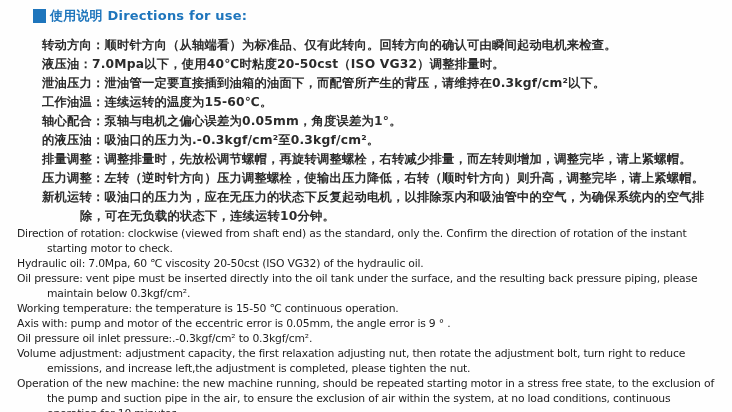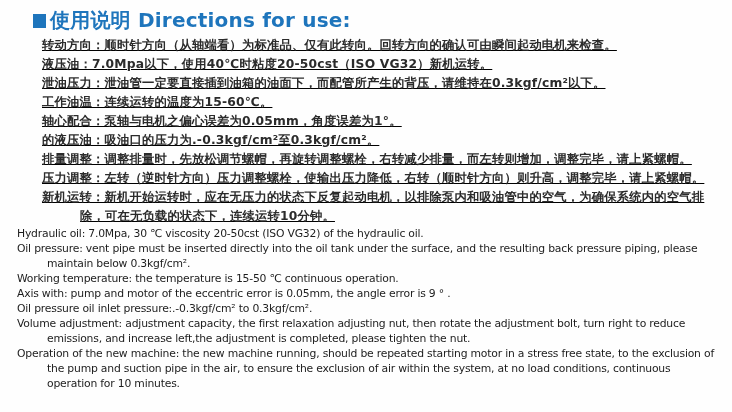--- a/index.html
+++ b/index.html
@@ -29,32 +29,31 @@
   }
   .bullet-square {
     width: 13px;
     height: 14px;
     background: #1e75bc;
     margin-right: 4px;
     flex: 0 0 auto;
   }
   .header-title {
     color: #1e75bc;
-    font-size: 20px;
+    font-size: 13px;
     font-weight: bold;
     letter-spacing: 0.2px;
     white-space: nowrap;
   }
   
   .zh-section {
     position: absolute;
     top: 36px;
     left: 42px;
     width: 678px;
-    text-decoration: underline;
   }
   .zh-line {
     font-size: 12.3px;
     font-weight: bold;
     color: #2b2b2b;
     line-height: 19px;
     padding-left: 38px;
     text-indent: -38px;
     letter-spacing: 0.2px;
   }
@@ -80,32 +79,33 @@
 
 <div class="page">
 
   <div class="header">
     <span class="bullet-square"></span>
     <span class="header-title">使用说明 Directions for use:</span>
   </div>
 
   <div class="zh-section">
     <div class="zh-line">转动方向：顺时针方向（从轴端看）为标准品、仅有此转向。回转方向的确认可由瞬间起动电机来检查。</div>
-    <div class="zh-line">液压油：7.0Mpa以下，使用40℃时粘度20-50cst（ISO VG32）新机运转。</div>
+    <div class="zh-line">液压油：7.0Mpa以下，使用40℃时粘度20-50cst（ISO VG32）调整排量时。</div>
     <div class="zh-line">泄油压力：泄油管一定要直接插到油箱的油面下，而配管所产生的背压，请维持在0.3kgf/cm²以下。</div>
     <div class="zh-line">工作油温：连续运转的温度为15-60℃。</div>
     <div class="zh-line">轴心配合：泵轴与电机之偏心误差为0.05mm，角度误差为1°。</div>
     <div class="zh-line">的液压油：吸油口的压力为.-0.3kgf/cm²至0.3kgf/cm²。</div>
     <div class="zh-line">排量调整：调整排量时，先放松调节螺帽，再旋转调整螺栓，右转减少排量，而左转则增加，调整完毕，请上紧螺帽。</div>
     <div class="zh-line">压力调整：左转（逆时针方向）压力调整螺栓，使输出压力降低，右转（顺时针方向）则升高，调整完毕，请上紧螺帽。</div>
-    <div class="zh-line">新机运转：新机开始运转时，应在无压力的状态下反复起动电机，以排除泵内和吸油管中的空气，为确保系统内的空气排除，可在无负载的状态下，连续运转10分钟。</div>
+    <div class="zh-line">新机运转：吸油口的压力为，应在无压力的状态下反复起动电机，以排除泵内和吸油管中的空气，为确保系统内的空气排除，可在无负载的状态下，连续运转10分钟。</div>
   </div>
 
   <div class="en-section">
-    <div class="en-line">Hydraulic oil: 7.0Mpa, 30 ℃ viscosity 20-50cst (ISO VG32) of the hydraulic oil.</div>
+    <div class="en-line">Direction of rotation: clockwise (viewed from shaft end) as the standard, only the. Confirm the direction of rotation of the instant starting motor to check.</div>
+    <div class="en-line">Hydraulic oil: 7.0Mpa, 60 ℃ viscosity 20-50cst (ISO VG32) of the hydraulic oil.</div>
     <div class="en-line">Oil pressure: vent pipe must be inserted directly into the oil tank under the surface, and the resulting back pressure piping, please maintain below 0.3kgf/cm².</div>
     <div class="en-line">Working temperature: the temperature is 15-50 ℃ continuous operation.</div>
     <div class="en-line">Axis with: pump and motor of the eccentric error is 0.05mm, the angle error is 9 ° .</div>
     <div class="en-line">Oil pressure oil inlet pressure:.-0.3kgf/cm² to 0.3kgf/cm².</div>
     <div class="en-line">Volume adjustment: adjustment capacity, the first relaxation adjusting nut, then rotate the adjustment bolt, turn right to reduce emissions, and increase left,the adjustment is completed, please tighten the nut.</div>
     <div class="en-line">Operation of the new machine: the new machine running, should be repeated starting motor in a stress free state, to the exclusion of the pump and suction pipe in the air, to ensure the exclusion of air within the system, at no load conditions, continuous operation for 10 minutes.</div>
   </div>
 
 </div>
 

